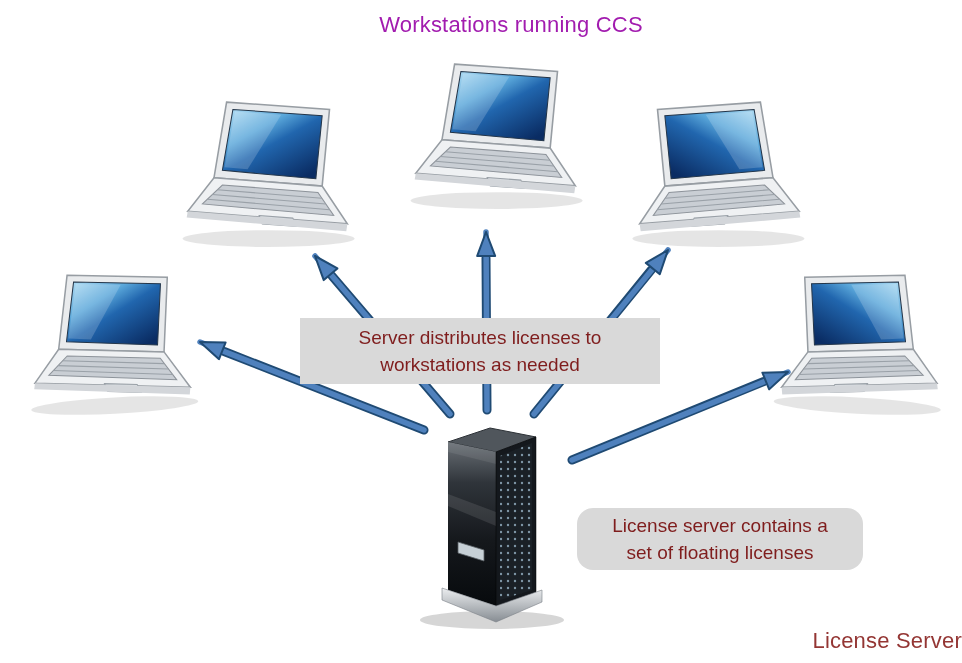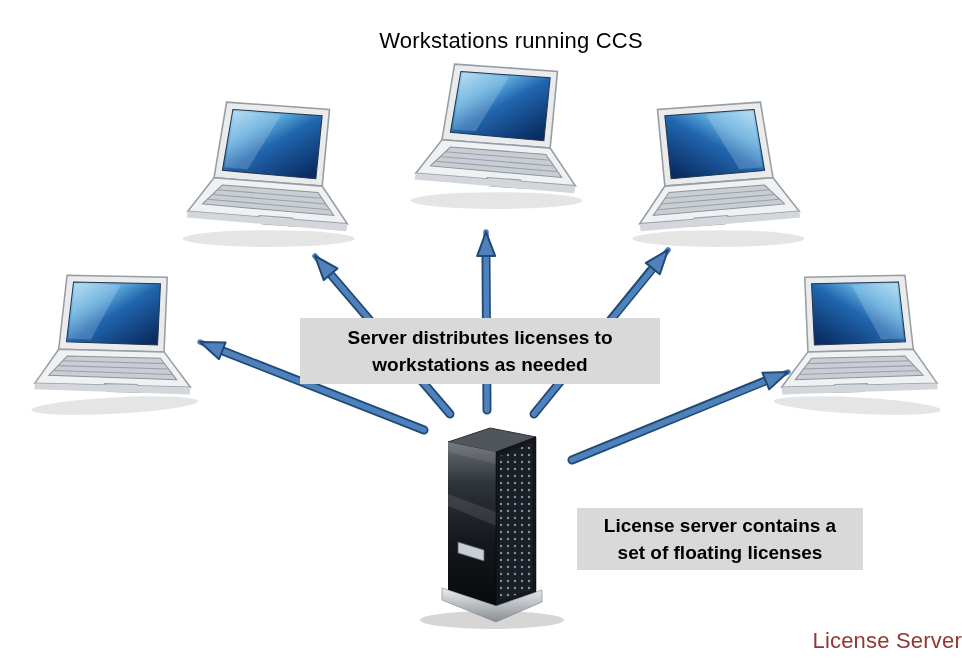--- a/index.html
+++ b/index.html
@@ -7,44 +7,44 @@
   .stage{
     position:relative;
     width:962px;height:663px;
     background:#ffffff;
     overflow:hidden;
   }
   .layer-svg{position:absolute;left:0;top:0;width:962px;height:663px;}
   .title{
     position:absolute;left:60px;right:0;top:12px;
     text-align:center;
-    font-size:22px;color:#000000;letter-spacing:0.2px;margin-top:16px;
+    font-size:22px;color:#a21caf;letter-spacing:0.2px;
   }
   .server-label{
     position:absolute;left:40px;right:0;top:628px;
     text-align:right;
     font-size:22px;color:#943634;letter-spacing:0.2px;
   }
   .callout{
     position:absolute;
     background:#d9d9d9;
-    color:#000000;
+    color:#7f1d1d;
     font-size:19px;line-height:27px;
     text-align:center;
     display:flex;align-items:center;justify-content:center;
     box-sizing:border-box;
-    font-weight:bold;
   }
   .callout-1{
     left:300px;top:318px;width:360px;height:66px;
     padding:4px 28px;
   }
   .callout-2{
     left:577px;top:508px;width:286px;height:62px;
     padding:4px 24px;
+    border-radius:16px;
   }
 </style>
 </head>
 <body>
 
 <div class="stage">
 
   <svg class="layer-svg" viewBox="0 0 962 663" xmlns="http://www.w3.org/2000/svg">
     <defs>
       <linearGradient id="screenGrad" x1="0" y1="0" x2="0.8" y2="1">

